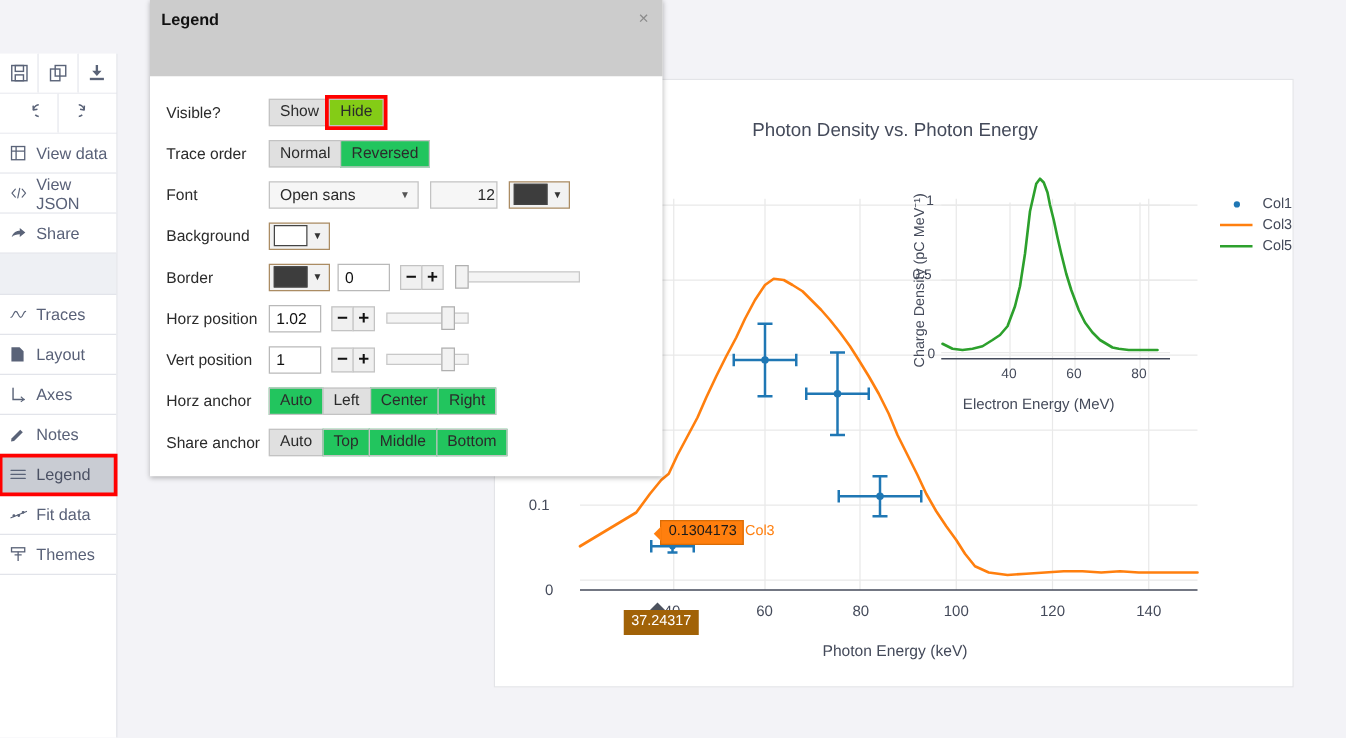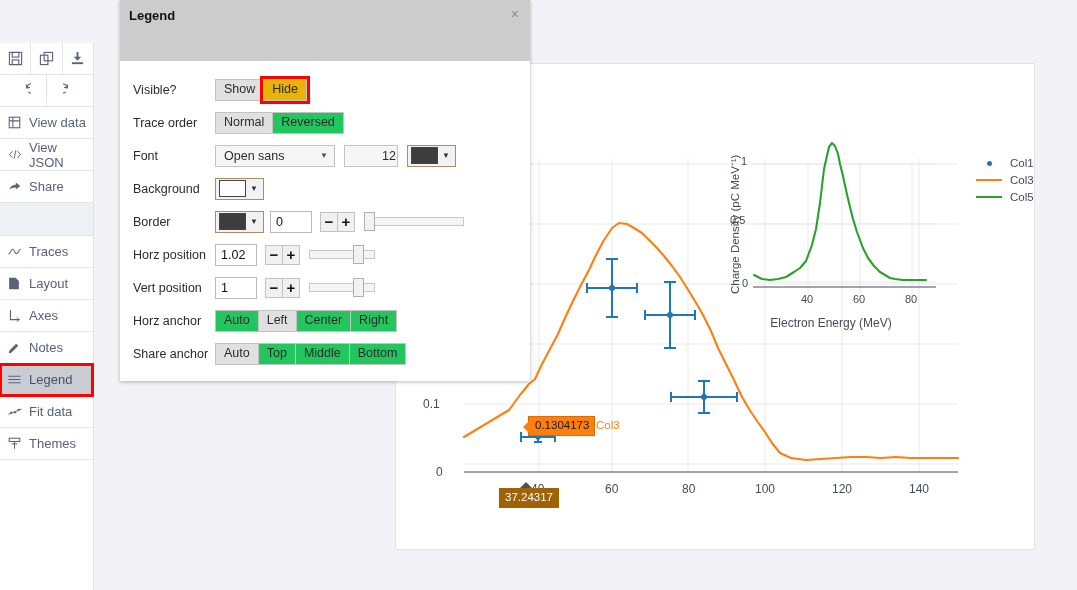--- a/index.html
+++ b/index.html
@@ -306,21 +306,21 @@
     line-height: 15px;
     font-family: "Liberation Sans", sans-serif;
   }
   .gbtn:first-child { margin-left: 0; }
   .gbtn.active { background: #e0e0e0; }
   .gbtn.ringed {
     outline: 3px solid #ff0000;
     outline-offset: 0px;
     position: relative;
     z-index: 3;
-    background: #eab308;
+    background: #84cc16;
   }
 
   .sel {
     border: 1px solid #c3c3c3;
     background: #f6f6f6;
     height: 22px;
     display: flex;
     align-items: center;
     font-size: 12.5px;
     color: #2b2b2b;
@@ -561,20 +561,21 @@
           <path d="M8 5.5v9"></path>
           <path d="M4.5 8.5h7"></path>
       </svg>
     </span>
     <span>Themes</span>
   </div>
 </div>
 
 <div id="plot-card">
 
+  <div id="plot-title">Photon Density vs. Photon Energy</div>
 
   <svg id="main-plot" width="640" height="487" viewBox="0 0 640 487" style="position:absolute;left:0;top:0;">
 
     <g stroke="#e9e9e9" stroke-width="1">
       <line x1="68" y1="100" x2="562" y2="100"></line>
       <line x1="68" y1="160" x2="562" y2="160"></line>
       <line x1="68" y1="220" x2="562" y2="220"></line>
       <line x1="68" y1="280" x2="562" y2="280"></line>
       <line x1="68" y1="340" x2="562" y2="340"></line>
       <line x1="68" y1="400" x2="562" y2="400"></line>
@@ -652,20 +653,21 @@
   <div class="tick-label" style="left:27px; top:333px;">0.1</div>
   <div class="tick-label" style="left:27px; top:273px;">0.2</div>
 
   <div class="tick-label" style="left:135px; top:418px;">40</div>
   <div class="tick-label" style="left:209px; top:418px;">60</div>
   <div class="tick-label" style="left:286px; top:418px;">80</div>
   <div class="tick-label" style="left:359px; top:418px;">100</div>
   <div class="tick-label" style="left:436px; top:418px;">120</div>
   <div class="tick-label" style="left:513px; top:418px;">140</div>
 
+  <div id="xaxis-title">Photon Energy (keV)</div>
   <div id="yaxis-title">Photon Density</div>
 
   <div class="inset-tick" style="left:346px; top:213px;">0</div>
   <div class="inset-tick" style="left:334px; top:150px;">0.5</div>
   <div class="inset-tick" style="left:345px; top:91px;">1</div>
   <div class="inset-tick" style="left:405px; top:229px;">40</div>
   <div class="inset-tick" style="left:457px; top:229px;">60</div>
   <div class="inset-tick" style="left:509px; top:229px;">80</div>
 
   <div id="inset-xtitle">Electron Energy (MeV)</div>

